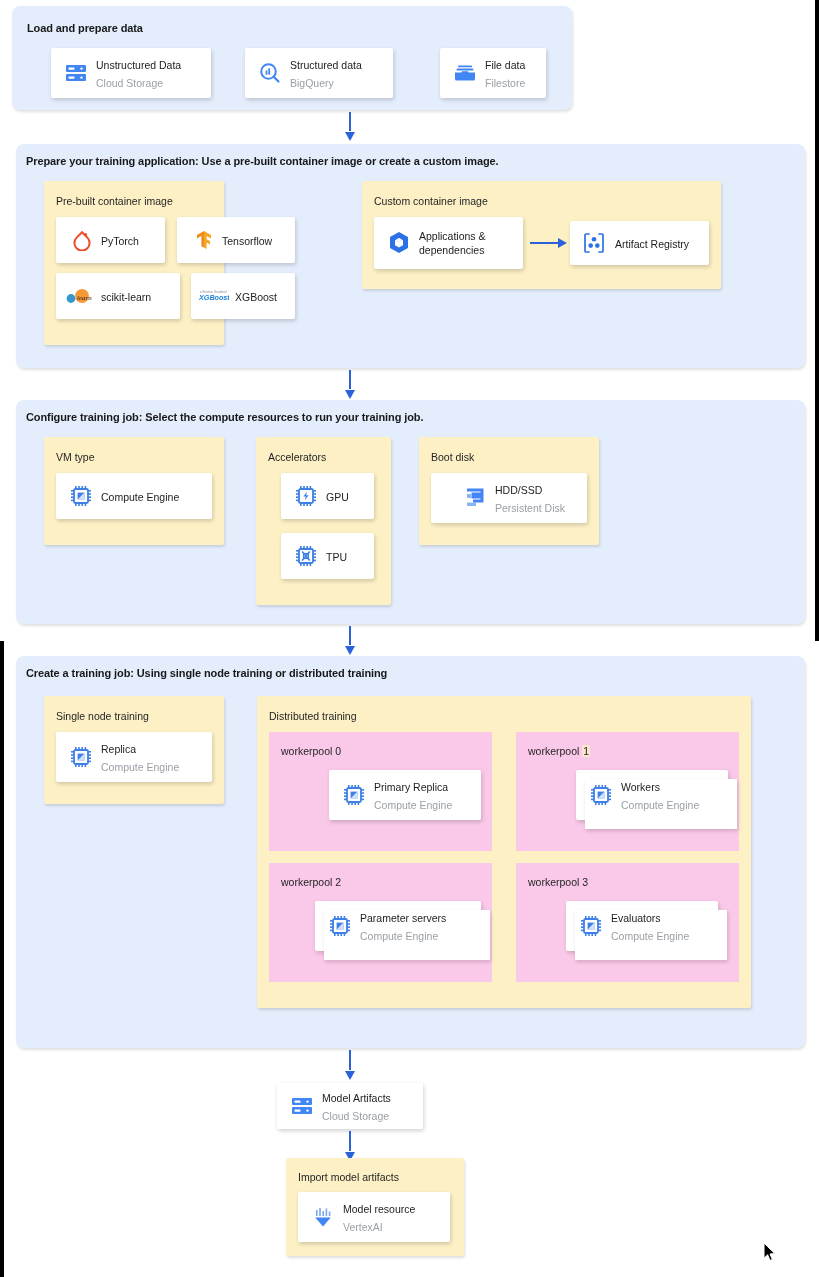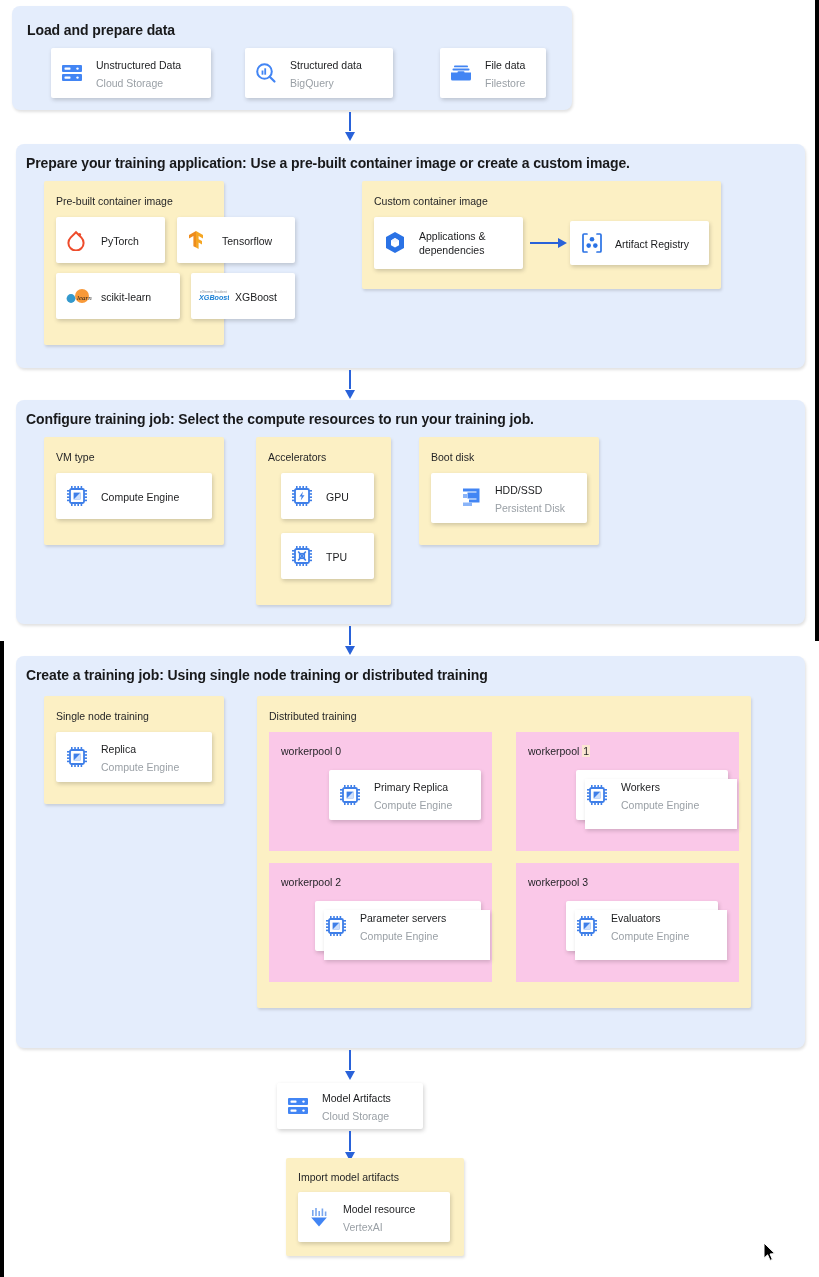--- a/index.html
+++ b/index.html
@@ -21,21 +21,21 @@
 
   
   .section {
     position: absolute;
     background: #e4edfc;
     border-radius: 8px;
     box-shadow: 1px 2px 3px rgba(0,0,0,0.12);
   }
   .section-title {
     position: absolute;
-    font-size: 14px;
+    font-size: 11px;
     font-weight: bold;
     color: #18191b;
     letter-spacing: -0.1px;
     white-space: nowrap;
   }
   .group {
     position: absolute;
     background: #fcf0c4;
     border-radius: 2px;
     box-shadow: 1px 2px 3px rgba(0,0,0,0.13);
@@ -73,21 +73,21 @@
     left: 9px; top: 9px;
     width: 100%; height: 100%;
     background: #fff;
     box-shadow: 1px 2px 4px rgba(0,0,0,0.16);
     z-index: -1;
   }
   .card .ico {
     flex: 0 0 auto;
     width: 26px; height: 26px;
     margin-left: 10px;
-    display: flex; align-items: center; justify-content: flex-start;
+    display: flex; align-items: center; justify-content: flex-end;
   }
   .card .txt { margin-left: 9px; }
   .card .t1 { font-size: 10.5px; color: #1b1c1e; line-height: 13px; white-space: nowrap; }
   .card .t2 { font-size: 10.5px; color: #9aa0a6; line-height: 13px; white-space: nowrap; }
 
   
   .arrow-v { position: absolute; }
   .arrow-v .shaft { position: absolute; left: 0; top: 0; width: 2px; background: #2962d9; }
   .arrow-v .head {
     position: absolute; left: -4px; bottom: -1px;

